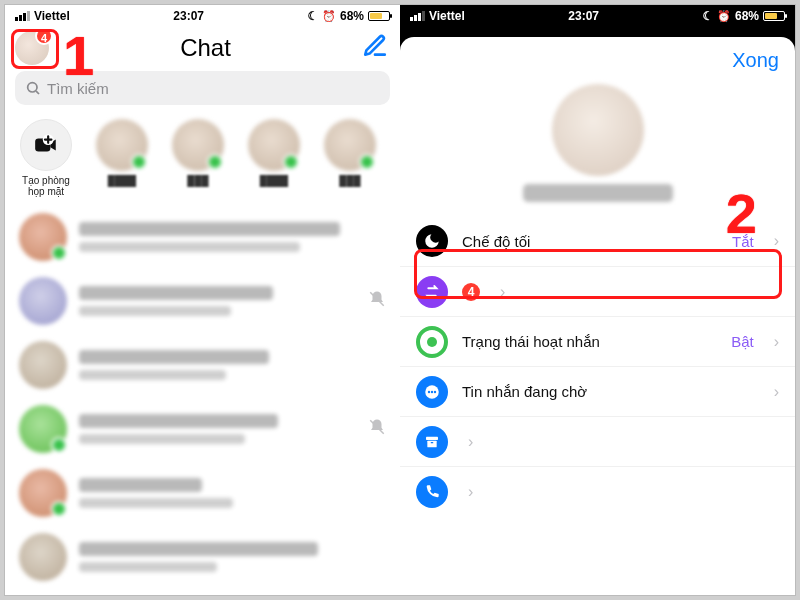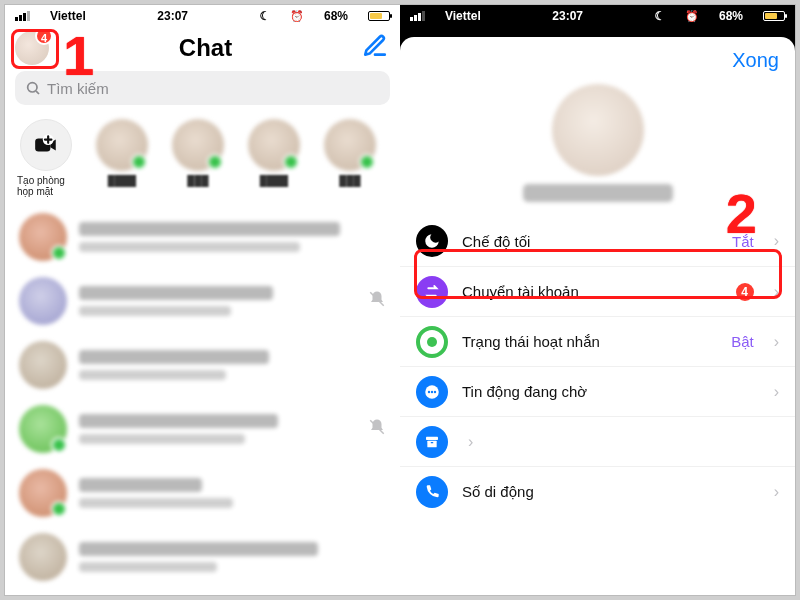--- a/index.html
+++ b/index.html
@@ -24,21 +24,21 @@
   }
   .pane-left { background: #fff; }
   .pane-right { background: #000; }
   
   .statusbar {
     height: 22px;
     display: flex; align-items: center; justify-content: space-between;
     padding: 0 10px;
     font-size: 12px; font-weight: 600;
   }
-  .sb-left, .sb-right { display: flex; align-items: center; gap: 20px; text-align: center; }
+  .sb-left, .sb-right { display: flex; align-items: center; gap: 4px; text-align: center; }
   .statusbar.dark { color: #fff; }
   .statusbar.light { color: #000; }
   .battery {
     width: 22px; height: 10px; border: 1px solid currentColor; border-radius: 2px;
     position: relative; display: inline-block;
   }
   .battery::after { content:""; position:absolute; right:-3px; top:2px; width:2px; height:4px; background: currentColor; border-radius:1px;}
   .battery .fill { position:absolute; left:1px; top:1px; bottom:1px; width: 62%; background: #f7c948; border-radius:1px;}
   .moon::before{content:"☾"; font-size:12px;}
   .alarm::before{content:"⏰"; font-size:11px;}
@@ -55,42 +55,42 @@
     width:34px;height:34px;border-radius:50%;
     background: radial-gradient(circle at 40% 40%, #f3e6dd, #d9c9bc);
     position:relative;
   }
   .badge-red{
     position:absolute; top:-4px; right:-4px;
     background:#ff3b30;color:#fff;font-size:11px;font-weight:700;
     border-radius:9px; min-width:18px; height:18px; line-height:18px; text-align:center;
     border:2px solid #fff;
   }
-  .l-title{font-size:24px;font-weight:700;}
+  .l-title{font-size:24px;font-weight:400;}
   .compose{ color:#0a7cff; }
   .search{
     margin:0 10px 10px; background:#efeff0;border-radius:10px;
     height:34px; display:flex; align-items:center; padding:0 10px; color:#8a8a8e;
     font-size:15px; gap:6px;
   }
   .stories{
     display:flex; gap:18px; padding:4px 12px 8px; align-items:flex-start;
   }
   .story{ display:flex; flex-direction:column; align-items:center; gap:4px; width:58px;}
   .story .circ{
     width:52px;height:52px;border-radius:50%;
     background: radial-gradient(circle at 45% 40%, #e9dccf, #c9b7a5);
     filter: blur(2px);
     position:relative;
   }
   .story .circ::after{
     content:""; position:absolute; right:1px; bottom:1px; width:12px;height:12px;
     background:#38c24b; border:2px solid #fff; border-radius:50%;
   }
-  .story .lbl{ font-size:10px; color:#333; text-align:left; line-height:1.1; filter: blur(1px);}
+  .story .lbl{ font-size:10px; color:#333; text-align:center; line-height:1.1; filter: blur(1px);}
   .story.create .circ{
     filter:none; background:#f1f1f1; display:flex;align-items:center;justify-content:center;
     border:1px solid #e7e7e7;
   }
   .story.create .circ::after{display:none;}
   .story.create .circ svg{ width:26px;height:26px;}
   .story.create .lbl{ filter:none; color:#222; font-size:10px; font-weight:500;}
   .chatlist{ }
   .row{
     display:flex; align-items:center; gap:12px;
@@ -357,21 +357,20 @@
           <div class="chev">›</div>
         </div>
 
         <div class="srow">
           <div class="ic ic-purple">
             <svg width="18" height="18" viewBox="0 0 24 24" fill="none" stroke="#fff" stroke-width="2.4" stroke-linecap="round">
                 <path d="M7 7h11l-3-3"></path>
                 <path d="M17 17H6l3 3"></path>
               </svg>
           </div>
-          <div class="label">Chuyển tài khoản</div>
           <div class="badge">4</div>
           <div class="chev">›</div>
         </div>
 
         <div class="srow">
           <div class="ic ic-greenring">
             <span style="width:10px;height:10px;background:#3dc253;border-radius:50%;"></span>
           </div>
           <div class="label">Trạng thái hoạt nhắn</div>
           <div class="value">Bật</div>
@@ -380,42 +379,41 @@
 
         <div class="srow">
           <div class="ic ic-blue">
             <svg width="18" height="18" viewBox="0 0 24 24" fill="#fff">
                 <circle cx="12" cy="12" r="9" fill="#fff"></circle>
                 <circle cx="8" cy="12" r="1.6" fill="#0a7cff"></circle>
                 <circle cx="12" cy="12" r="1.6" fill="#0a7cff"></circle>
                 <circle cx="16" cy="12" r="1.6" fill="#0a7cff"></circle>
               </svg>
           </div>
-          <div class="label">Tin động đang chờ</div>
+          <div class="label">Tin nhắn đang chờ</div>
           <div class="chev">›</div>
         </div>
 
         <div class="srow">
           <div class="ic ic-archive">
             <svg width="16" height="16" viewBox="0 0 24 24" fill="#fff">
                 <rect x="3" y="4" width="18" height="5" rx="1"></rect>
                 <rect x="5" y="10" width="14" height="10" rx="1"></rect>
                 <rect x="10" y="12" width="4" height="2" rx="1" fill="#0a7cff"></rect>
               </svg>
           </div>
           <div class="chev">›</div>
         </div>
 
         <div class="srow">
           <div class="ic ic-call">
             <svg width="16" height="16" viewBox="0 0 24 24" fill="#fff">
                 <path d="M6 2h3l2 6-2 2a12 12 0 005 5l2-2 6 2v3a2 2 0 01-2 2A18 18 0 014 4a2 2 0 012-2z"></path>
               </svg>
           </div>
-          <div class="label">Số di động</div>
           <div class="chev">›</div>
         </div>
       </div>
     </div>
 
     <div class="ann-box" style="left:14px; top:244px; width:368px; height:50px;"></div>
     <div class="ann-num" style="right:38px; top:176px;">2</div>
   </div>
 
 </div>

